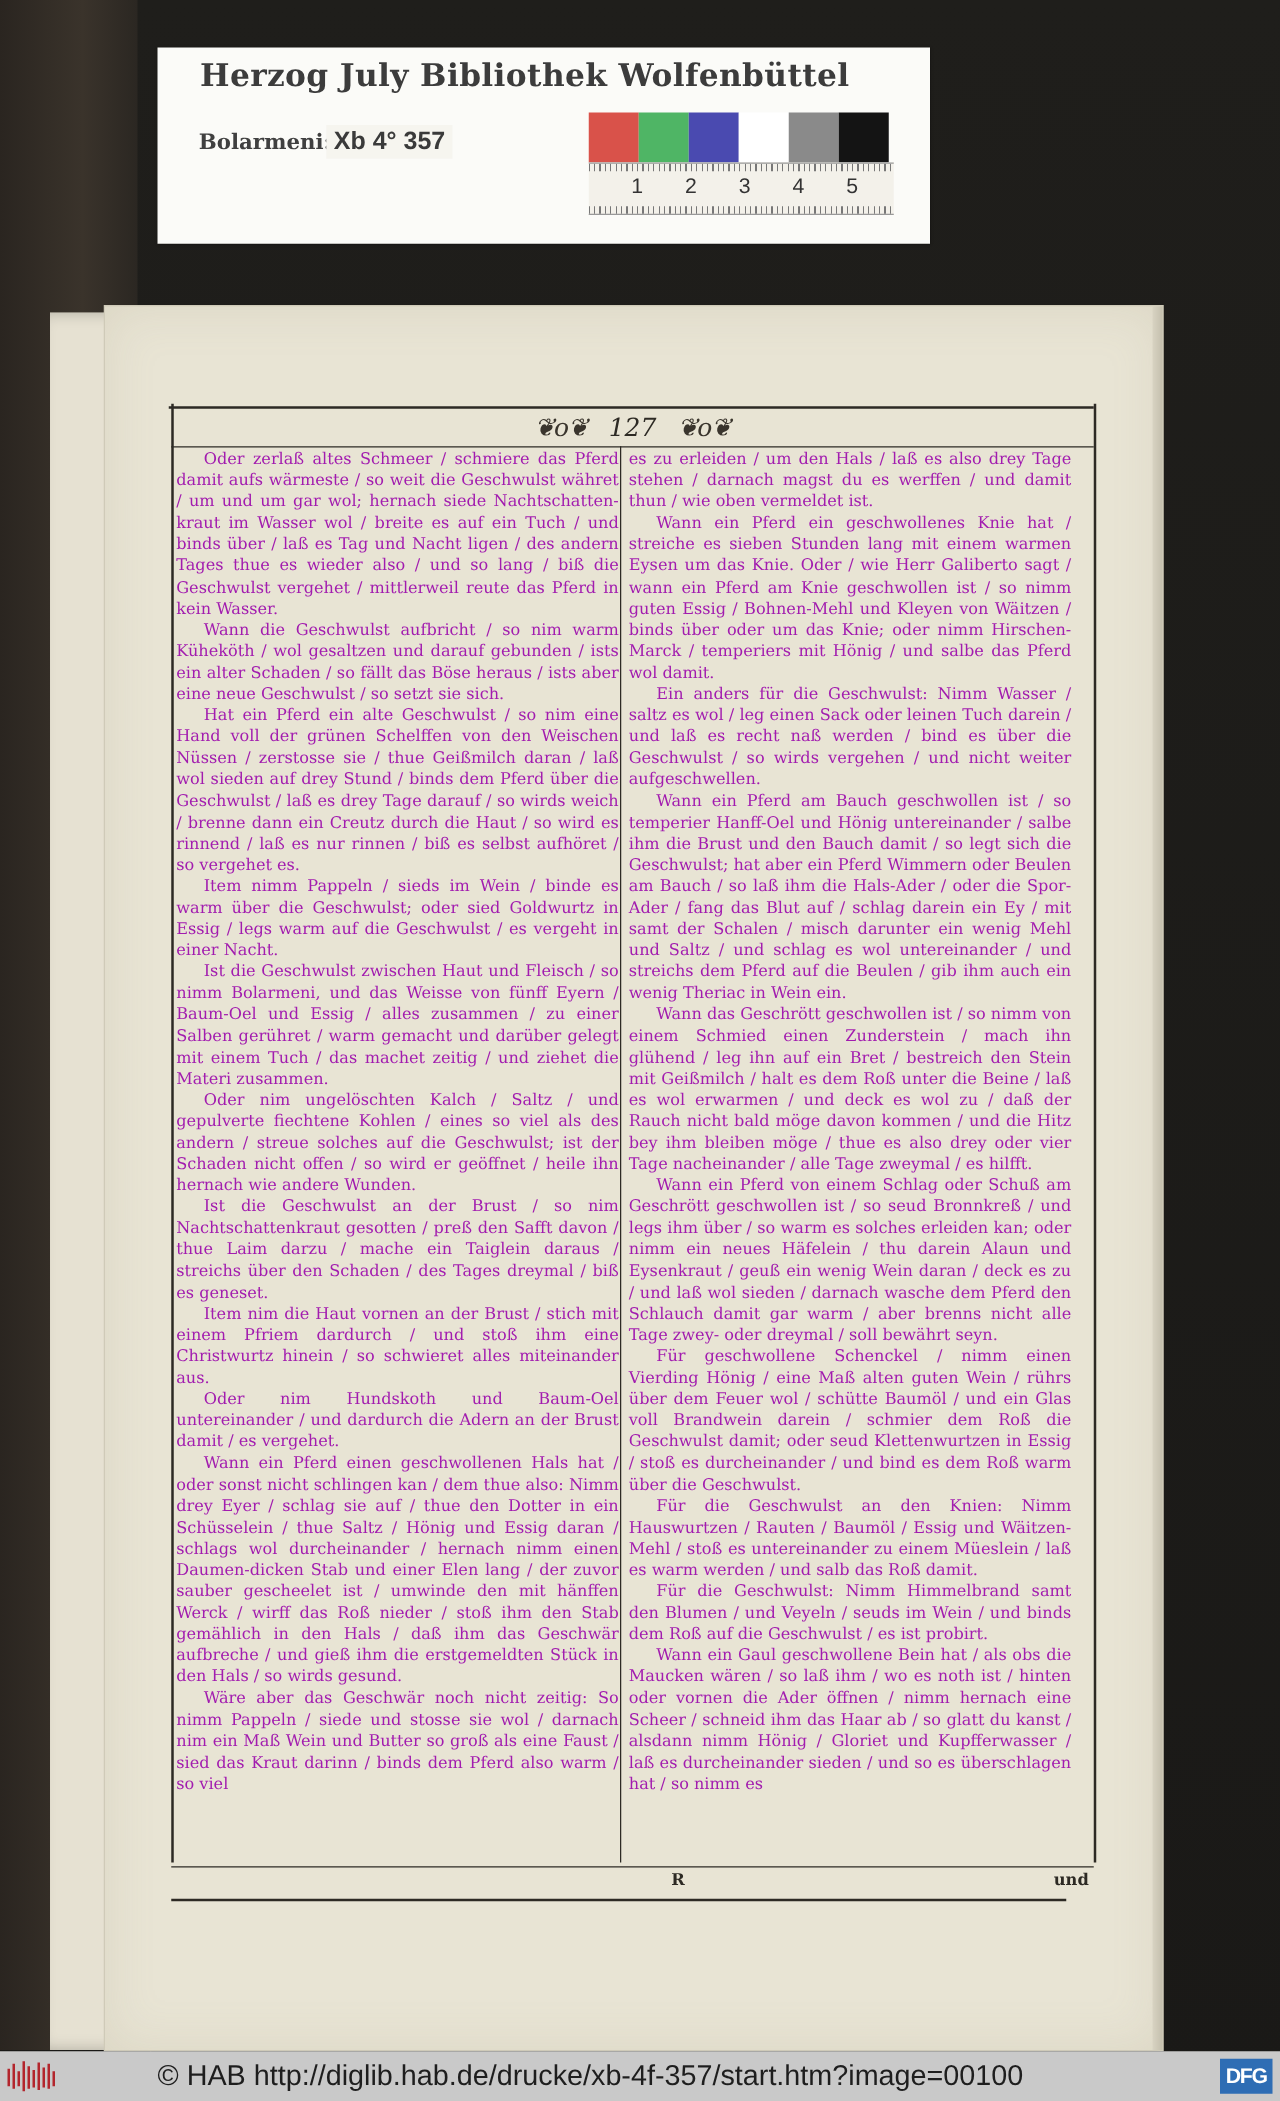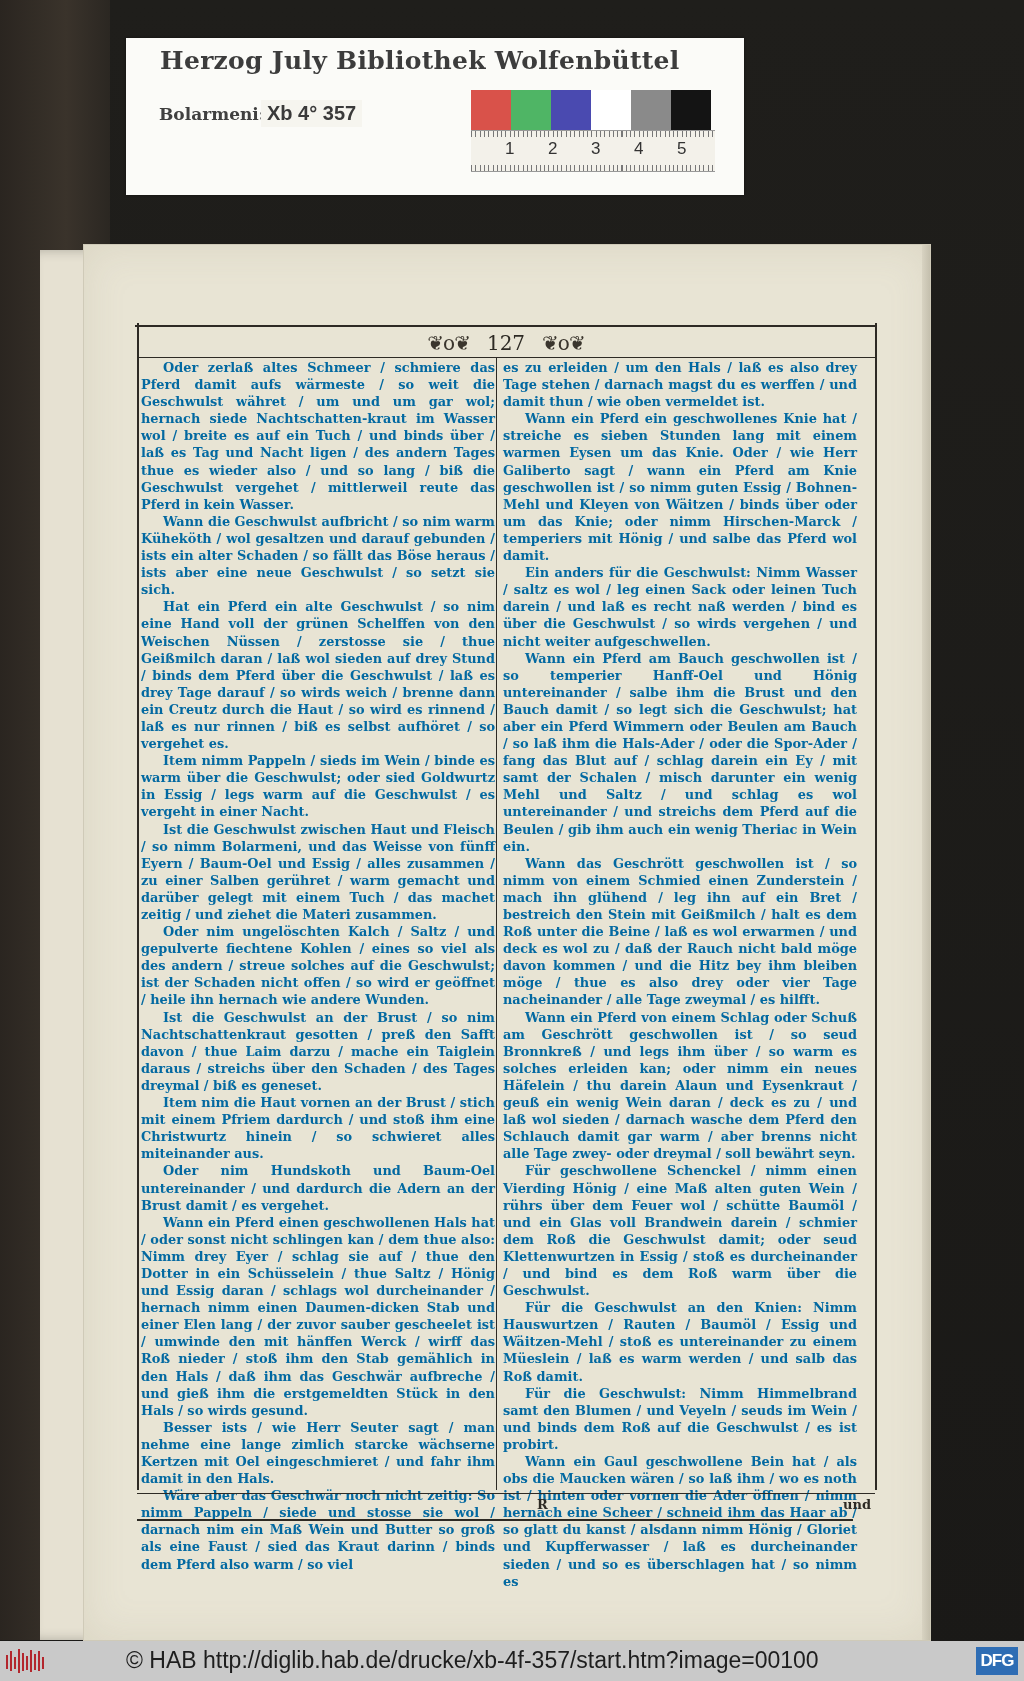--- a/index.html
+++ b/index.html
@@ -7,24 +7,24 @@
   .bg { position:absolute; inset:0; background:linear-gradient(180deg,#1f1e1b 0%,#1a1917 100%); }
   .spine { position:absolute; left:0; top:0; width:110px; height:1640px; background:linear-gradient(90deg,#2a2520 0%,#3a332b 60%,#2b2722 100%); }
   .left-page { position:absolute; left:0; top:250px; width:88px; height:1390px; background:#e6e1d2; border-right:3px solid #8c8676; box-shadow: inset -8px 0 12px rgba(0,0,0,0.25); margin-left: 40px; }
   .left-page .frag { position:absolute; left:2px; font-family:"DejaVu Serif", serif; font-size:11.5px; font-weight:bold; color:#2a2620; line-height:17px; text-align:right; width:78px; white-space:pre; }
   .left-rule { position:absolute; left:80px; top:120px; width:1px; height:1350px; background:#3a352d; }
   .page { position:absolute; left:84px; top:245px; width:846px; height:1395px; background:#e8e4d4; box-shadow: 0 0 0 1px #cfcab8, inset 0 0 40px rgba(160,150,120,0.18); }
   .page-edge { position:absolute; right:0; top:0; width:8px; height:100%; background:linear-gradient(90deg,#d8d3c2,#c4bfad); }
   .frame { position:absolute; left:53px; top:78px; width:736px; height:1167px; border-left:2px solid #2d2a24; border-right:2px solid #2d2a24; }
   .top-rule { position:absolute; left:51px; top:80px; width:740px; height:2px; background:#2d2a24; }
   .head-rule { position:absolute; left:53px; top:112px; width:738px; height:1px; background:#2d2a24; }
-  .pagenum-row { position:absolute; left:53px; top:84px; width:738px; height:28px; text-align:center; font-size:22px; color:#2d2a24; }
+  .pagenum-row { position:absolute; left:53px; top:84px; width:738px; height:28px; text-align:center; font-size:22px; color:#2d2a24;font-style:italic; }
   .orn { display:inline-block; font-size:20px; letter-spacing:-1px; vertical-align:middle; color:#3a352d; }
   .pnum { display:inline-block; margin:0 10px; font-family:"DejaVu Serif", serif; font-size:20px; vertical-align:middle; }
-  .col { position:absolute; top:114px; width:354px; font-family:"DejaVu Serif", serif; font-size:12.9px; font-weight:bold; color:#0369a1; line-height:17.1px; text-align:justify; }
+  .col { position:absolute; top:114px; width:354px; font-family:"DejaVu Serif", serif; font-size:12.9px; font-weight:normal; color:#a21caf; line-height:17.1px; text-align:justify; }
   .col.left { left:57px; }
   .col.right { left:419px; }
   .col-divider { position:absolute; left:412px; top:112px; width:1px; height:1133px; background:#2d2a24; }
   .col p { margin:0; text-indent:22px; }
   .col p.cont { text-indent:0; }
   .bottom-rule1 { position:absolute; left:53px; top:1248px; width:738px; height:1px; background:#2d2a24; }
   .sig-row { position:absolute; left:53px; top:1250px; width:738px; height:22px; font-size:13px; font-weight:bold; color:#2d2a24; }
   .signature { position:absolute; left:400px; top:2px; }
   .catchword { position:absolute; right:4px; top:2px; }
   .bottom-rule2 { position:absolute; left:53px; top:1274px; width:716px; height:2px; background:#2d2a24; }
@@ -70,21 +70,20 @@
       <p>Oder zerlaß altes Schmeer / schmiere das Pferd damit aufs wärmeste / so weit die Geschwulst währet / um und um gar wol; hernach siede Nachtschatten-kraut im Wasser wol / breite es auf ein Tuch / und binds über / laß es Tag und Nacht ligen / des andern Tages thue es wieder also / und so lang / biß die Geschwulst vergehet / mittlerweil reute das Pferd in kein Wasser.</p>
       <p>Wann die Geschwulst aufbricht / so nim warm Küheköth / wol gesaltzen und darauf gebunden / ists ein alter Schaden / so fällt das Böse heraus / ists aber eine neue Geschwulst / so setzt sie sich.</p>
       <p>Hat ein Pferd ein alte Geschwulst / so nim eine Hand voll der grünen Schelffen von den Weischen Nüssen / zerstosse sie / thue Geißmilch daran / laß wol sieden auf drey Stund / binds dem Pferd über die Geschwulst / laß es drey Tage darauf / so wirds weich / brenne dann ein Creutz durch die Haut / so wird es rinnend / laß es nur rinnen / biß es selbst aufhöret / so vergehet es.</p>
       <p>Item nimm Pappeln / sieds im Wein / binde es warm über die Geschwulst; oder sied Goldwurtz in Essig / legs warm auf die Geschwulst / es vergeht in einer Nacht.</p>
       <p>Ist die Geschwulst zwischen Haut und Fleisch / so nimm Bolarmeni, und das Weisse von fünff Eyern / Baum-Oel und Essig / alles zusammen / zu einer Salben gerühret / warm gemacht und darüber gelegt mit einem Tuch / das machet zeitig / und ziehet die Materi zusammen.</p>
       <p>Oder nim ungelöschten Kalch / Saltz / und gepulverte fiechtene Kohlen / eines so viel als des andern / streue solches auf die Geschwulst; ist der Schaden nicht offen / so wird er geöffnet / heile ihn hernach wie andere Wunden.</p>
       <p>Ist die Geschwulst an der Brust / so nim Nachtschattenkraut gesotten / preß den Safft davon / thue Laim darzu / mache ein Taiglein daraus / streichs über den Schaden / des Tages dreymal / biß es geneset.</p>
       <p>Item nim die Haut vornen an der Brust / stich mit einem Pfriem dardurch / und stoß ihm eine Christwurtz hinein / so schwieret alles miteinander aus.</p>
       <p>Oder nim Hundskoth und Baum-Oel untereinander / und dardurch die Adern an der Brust damit / es vergehet.</p>
       <p>Wann ein Pferd einen geschwollenen Hals hat / oder sonst nicht schlingen kan / dem thue also: Nimm drey Eyer / schlag sie auf / thue den Dotter in ein Schüsselein / thue Saltz / Hönig und Essig daran / schlags wol durcheinander / hernach nimm einen Daumen-dicken Stab und einer Elen lang / der zuvor sauber gescheelet ist / umwinde den mit hänffen Werck / wirff das Roß nieder / stoß ihm den Stab gemählich in den Hals / daß ihm das Geschwär aufbreche / und gieß ihm die erstgemeldten Stück in den Hals / so wirds gesund.</p>
-      <p>Besser ists / wie Herr Seuter sagt / man nehme eine lange zimlich starcke wächserne Kertzen mit Oel eingeschmieret / und fahr ihm damit in den Hals.</p>
       <p>Wäre aber das Geschwär noch nicht zeitig: So nimm Pappeln / siede und stosse sie wol / darnach nim ein Maß Wein und Butter so groß als eine Faust / sied das Kraut darinn / binds dem Pferd also warm / so viel</p>
     </div>
   <div class="col-divider"></div>
   <div class="col right" id="colRight">
       <p class="cont">es zu erleiden / um den Hals / laß es also drey Tage stehen / darnach magst du es werffen / und damit thun / wie oben vermeldet ist.</p>
       <p>Wann ein Pferd ein geschwollenes Knie hat / streiche es sieben Stunden lang mit einem warmen Eysen um das Knie. Oder / wie Herr Galiberto sagt / wann ein Pferd am Knie geschwollen ist / so nimm guten Essig / Bohnen-Mehl und Kleyen von Wäitzen / binds über oder um das Knie; oder nimm Hirschen-Marck / temperiers mit Hönig / und salbe das Pferd wol damit.</p>
       <p>Ein anders für die Geschwulst: Nimm Wasser / saltz es wol / leg einen Sack oder leinen Tuch darein / und laß es recht naß werden / bind es über die Geschwulst / so wirds vergehen / und nicht weiter aufgeschwellen.</p>
       <p>Wann ein Pferd am Bauch geschwollen ist / so temperier Hanff-Oel und Hönig untereinander / salbe ihm die Brust und den Bauch damit / so legt sich die Geschwulst; hat aber ein Pferd Wimmern oder Beulen am Bauch / so laß ihm die Hals-Ader / oder die Spor-Ader / fang das Blut auf / schlag darein ein Ey / mit samt der Schalen / misch darunter ein wenig Mehl und Saltz / und schlag es wol untereinander / und streichs dem Pferd auf die Beulen / gib ihm auch ein wenig Theriac in Wein ein.</p>
       <p>Wann das Geschrött geschwollen ist / so nimm von einem Schmied einen Zunderstein / mach ihn glühend / leg ihn auf ein Bret / bestreich den Stein mit Geißmilch / halt es dem Roß unter die Beine / laß es wol erwarmen / und deck es wol zu / daß der Rauch nicht bald möge davon kommen / und die Hitz bey ihm bleiben möge / thue es also drey oder vier Tage nacheinander / alle Tage zweymal / es hilfft.</p>
       <p>Wann ein Pferd von einem Schlag oder Schuß am Geschrött geschwollen ist / so seud Bronnkreß / und legs ihm über / so warm es solches erleiden kan; oder nimm ein neues Häfelein / thu darein Alaun und Eysenkraut / geuß ein wenig Wein daran / deck es zu / und laß wol sieden / darnach wasche dem Pferd den Schlauch damit gar warm / aber brenns nicht alle Tage zwey- oder dreymal / soll bewährt seyn.</p>

